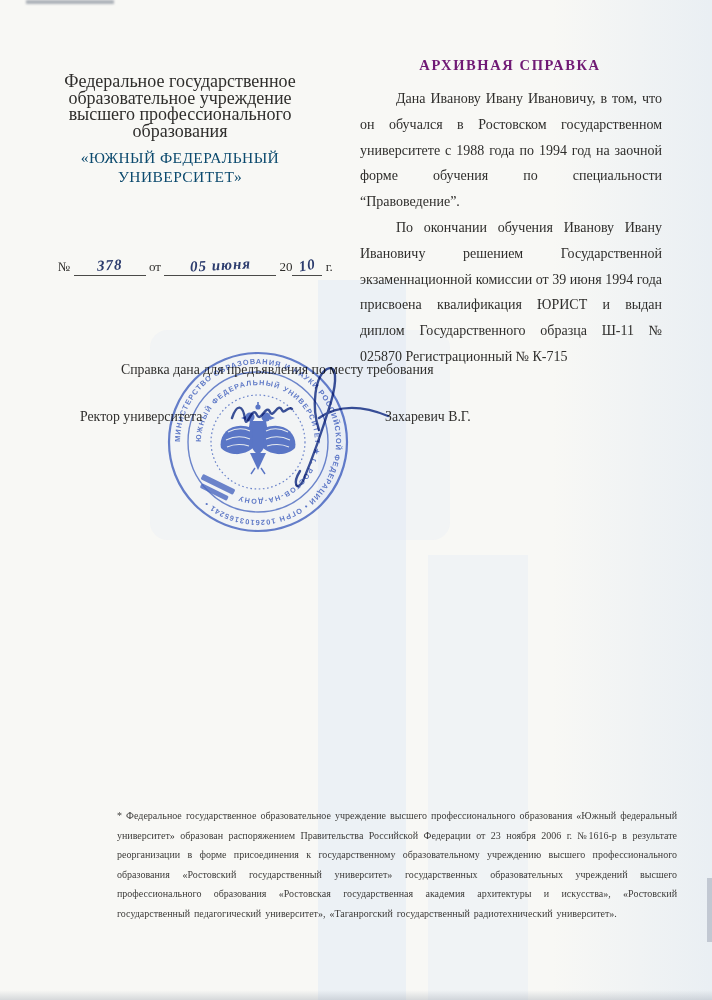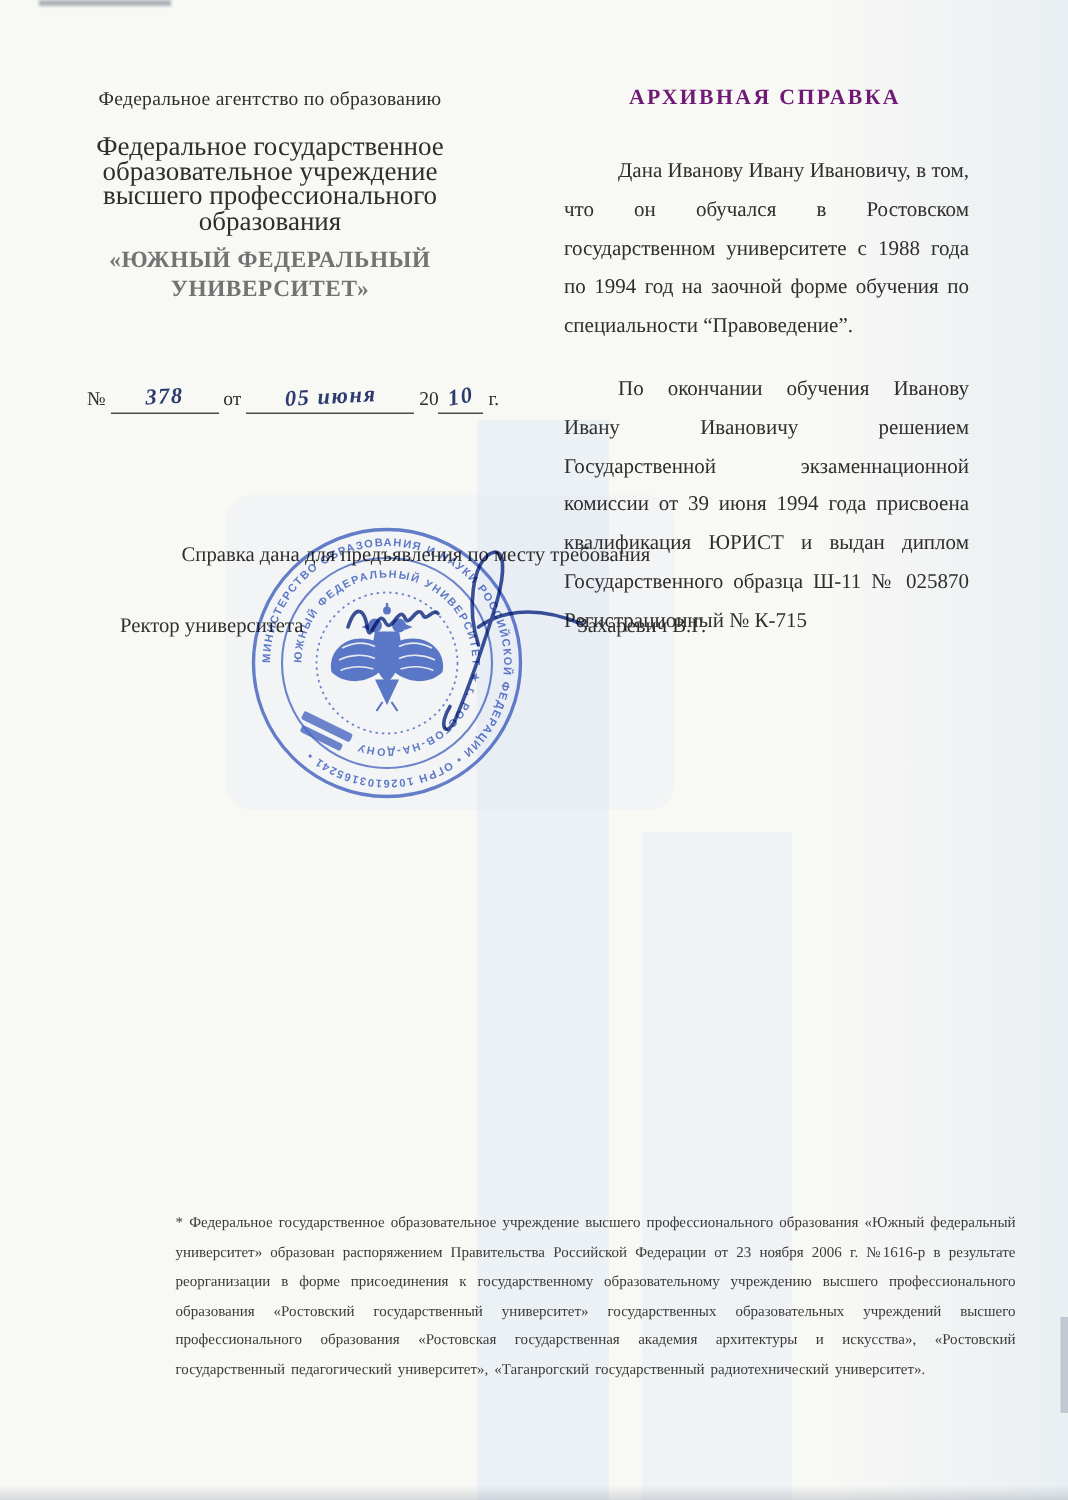--- a/index.html
+++ b/index.html
@@ -19,35 +19,35 @@
   .tint-stamp-area{left:150px;top:330px;width:300px;height:210px;background:rgba(222,233,246,.25);border-radius:18px;}
   .bottom-strip{left:0;bottom:0;width:100%;height:10px;
     background:linear-gradient(to bottom, rgba(150,158,170,0), rgba(150,158,170,.35));}
   .top-smudge{left:26px;top:0;width:88px;height:4px;background:rgba(80,92,110,.45);filter:blur(1px);}
   .right-edge-mark{right:0;top:878px;width:5px;height:64px;background:rgba(120,130,148,.35);filter:blur(.5px);}
 
   
   .letterhead{position:absolute;left:44px;top:58px;width:272px;text-align:center;}
   .lh-agency{font-size:13px;letter-spacing:.2px;}
   .lh-inst{margin-top:15px;font-size:18px;line-height:16.5px;}
-  .lh-name{margin-top:9px;font-size:15.5px;font-weight:bold;line-height:19px;letter-spacing:.4px;color:#737373;}
+  .lh-name{margin-top:9px;font-size:15.5px;font-weight:normal;line-height:19px;letter-spacing:.4px;color:#0c4a6e;}
   .lh-addr{margin-top:23px;font-size:12.8px;line-height:16.5px;}
   .ref-line{position:absolute;left:58px;top:258px;width:280px;font-size:13px;text-align:left;white-space:nowrap;}
   .uline{display:inline-block;border-bottom:1px solid #4a4a48;text-align:center;vertical-align:baseline;}
   .u-num{width:72px;}
   .u-date{width:112px;}
   .u-year{width:30px;}
   .hand{font-style:italic;color:#2c3c6e;font-size:15px;letter-spacing:1px;display:inline-block;transform:rotate(-3deg) translateY(-1px);font-weight:bold;}
   .hand-year{transform:rotate(-10deg) translateY(-1px);}
 
   
   .doc-title{position:absolute;left:360px;top:57px;width:300px;text-align:center;
     font-size:14.5px;font-weight:bold;letter-spacing:1.6px;color:#701a75;}
   .body-col{position:absolute;left:360px;top:86px;width:302px;font-size:14px;line-height:25.8px;text-align:justify;}
-  .body-col p{margin:16px;text-indent:36px;}
+  .body-col p{margin:0;text-indent:36px;}
 
   .statement{position:absolute;left:121px;top:362px;font-size:13.8px;}
   .sig-row-position{position:absolute;left:80px;top:409px;font-size:13.8px;}
   .sig-row-name{position:absolute;left:385px;top:409px;font-size:13.8px;}
 
   .stamp{position:absolute;left:166px;top:350px;width:184px;height:184px;opacity:.9;mix-blend-mode:multiply;}
   .signature{position:absolute;left:222px;top:364px;width:172px;height:132px;mix-blend-mode:multiply;}
 
   
   .footnote{position:absolute;left:77px;top:806px;width:560px;font-size:10px;line-height:19.5px;
@@ -60,21 +60,20 @@
 
   <div class="tint tint-right"></div>
   <div class="tint tint-mid"></div>
   <div class="tint tint-mid2"></div>
   <div class="tint tint-stamp-area"></div>
   <div class="tint top-smudge"></div>
   <div class="tint right-edge-mark"></div>
   <div class="tint bottom-strip"></div>
 
   <div class="letterhead">
-    <div class="lh-agency">Федеральное агентство по образованию</div>
     <div class="lh-inst">Федеральное государственное образовательное учреждение высшего профессионального образования</div>
     <div class="lh-name">
       <div>«ЮЖНЫЙ ФЕДЕРАЛЬНЫЙ</div>
       <div>УНИВЕРСИТЕТ»</div>
     </div>
   </div>
 
   <div class="ref-line">
     <span>№</span>
     <span class="uline u-num"><span class="hand">378</span></span>

